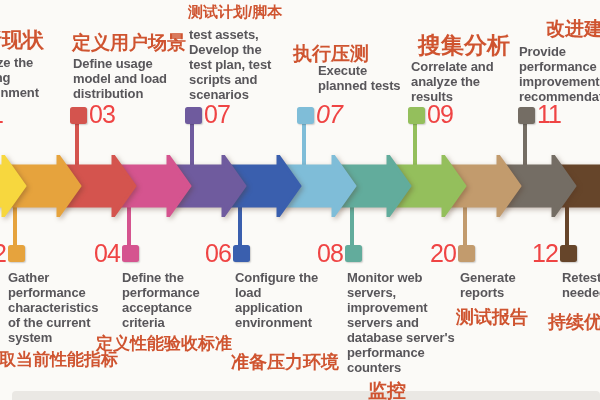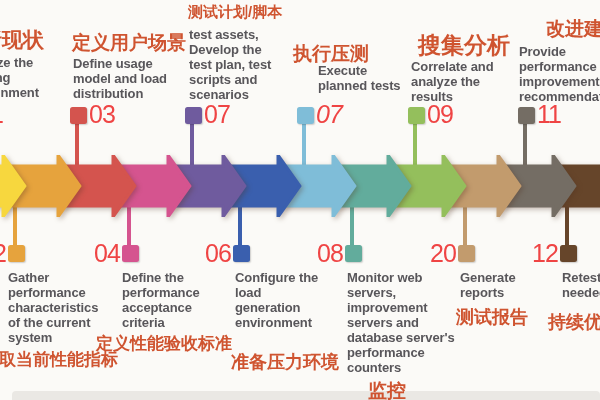--- a/index.html
+++ b/index.html
@@ -135,21 +135,21 @@
     <div class="stem" style="left: 237.5px; top: 200px; height: 48px; background: rgb(58, 95, 174);"></div>
     <svg viewBox="0 0 76 62" class="arrow" style="left: 226px; z-index: 17;">
       <polygon points="0,11 52,11 52,0 74,31 52,62 52,51 0,51" fill="#3a5fae" stroke="#3a5fae" stroke-width="3" stroke-linejoin="round"></polygon>
     </svg>
     <div class="marker" style="left: 233px; top: 245px; background: rgb(58, 95, 174);"></div>
     <div class="num" style="left: 205px; top: 240px;">06</div>
     <div class="zh" style="left: 231px; top: 350px; font-size: 18px;">准备压力环境</div>
     <div class="en" style="left: 235px; top: 270px;">
       <div>Configure the</div>
       <div>load</div>
-      <div>generation</div>
+      <div>application</div>
       <div>environment</div>
     </div>
     <div class="stem" style="left: 301.5px; top: 121px; height: 70px; background: rgb(127, 189, 216);"></div>
     <svg viewBox="0 0 76 62" class="arrow" style="left: 281px; z-index: 16;">
       <polygon points="0,11 52,11 52,0 74,31 52,62 52,51 0,51" fill="#7fbdd8" stroke="#7fbdd8" stroke-width="3" stroke-linejoin="round"></polygon>
     </svg>
     <div class="marker" style="left: 297px; top: 107px; background: rgb(127, 189, 216);"></div>
     <div class="num" style="left: 316px; top: 101px; font-style: italic;">07</div>
     <div class="zh" style="left: 293px; top: 41px; font-size: 19px;">执行压测</div>
     <div class="en" style="left: 297px; top: 63px; margin-left: 21px;">

